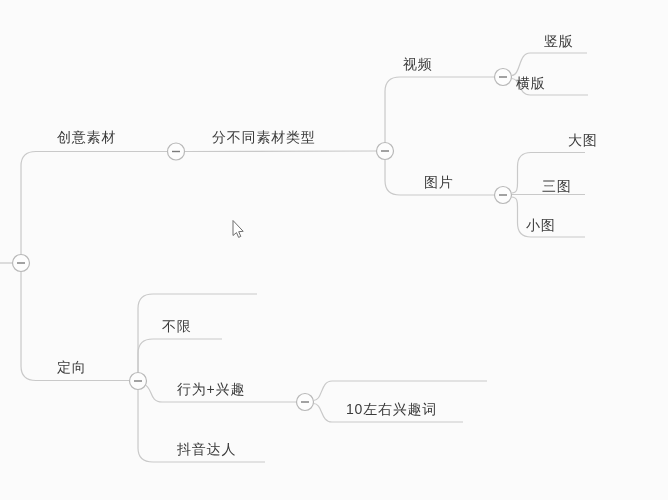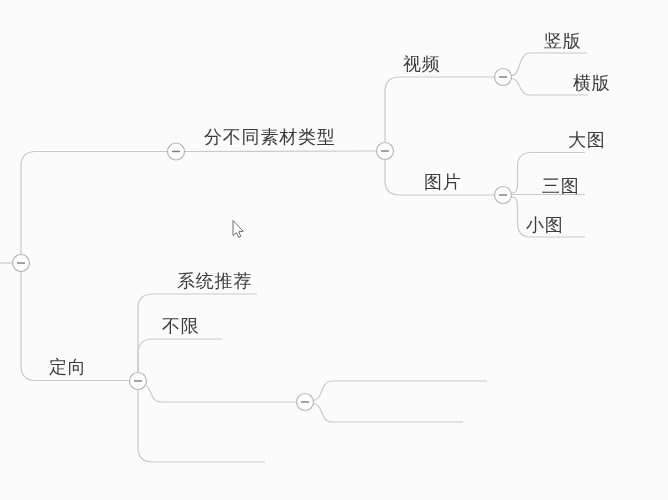--- a/index.html
+++ b/index.html
@@ -10,21 +10,21 @@
     background:#fbfbfb;
     overflow:hidden;
     cursor:default;
   }
   #wires{position:absolute;left:0;top:0;}
   #wires path{fill:none;stroke:#c9c9c9;stroke-width:1.2;}
   #wires circle{fill:#fdfdfd;stroke:#b8b8b8;stroke-width:1.2;}
   #wires .minus{stroke:#7a7a7a;stroke-width:1.4;}
   .node{
     position:absolute;
-    font-size:18px;
+    font-size:14px;
     line-height:21px;
     letter-spacing:0.8px;
     color:#3b3b3b;
     white-space:nowrap;
     user-select:none;
   }
   #cursor{position:absolute;left:0;top:0;pointer-events:none;}
 </style>
 </head>
 <body>
@@ -82,29 +82,32 @@
     <g>
       <circle cx="138" cy="381" r="8.5"></circle>
       <line class="minus" x1="134" y1="381" x2="142" y2="381"></line>
     </g>
     <g>
       <circle cx="305" cy="402" r="8.5"></circle>
       <line class="minus" x1="301" y1="402" x2="309" y2="402"></line>
     </g>
   </svg>
 
-  <div class="node" style="left:204px;top:127px">分不同素材类型</div>
+  <div class="node" style="left:57px;top:127px">创意素材</div>
+  <div class="node" style="left:212px;top:127px">分不同素材类型</div>
   <div class="node" style="left:403px;top:54px">视频</div>
   <div class="node" style="left:544px;top:31px">竖版</div>
-  <div class="node" style="left:573px;top:73px">横版</div>
+  <div class="node" style="left:516px;top:73px">横版</div>
   <div class="node" style="left:424px;top:172px">图片</div>
   <div class="node" style="left:568px;top:130px">大图</div>
   <div class="node" style="left:542px;top:176px">三图</div>
   <div class="node" style="left:526px;top:215px">小图</div>
-  <div class="node" style="left:49px;top:357px">定向</div>
-  <div class="node" style="left:177px;top:271px">系统推荐</div>
+  <div class="node" style="left:57px;top:357px">定向</div>
   <div class="node" style="left:162px;top:316px">不限</div>
+  <div class="node" style="left:177px;top:379px">行为+兴趣</div>
+  <div class="node" style="left:346px;top:399px">10左右兴趣词</div>
+  <div class="node" style="left:177px;top:439px">抖音达人</div>
 
   <svg id="cursor" width="668" height="500" viewBox="0 0 668 500">
     <polygon points="233,220.5 233,235.5 236.5,232.6 238.6,237.4 240.8,236.4 238.7,231.7 243.2,231.3" fill="#ffffff" stroke="#6f6f6f" stroke-width="1"></polygon>
   </svg>
 
 </div>
 
 </body></html>

